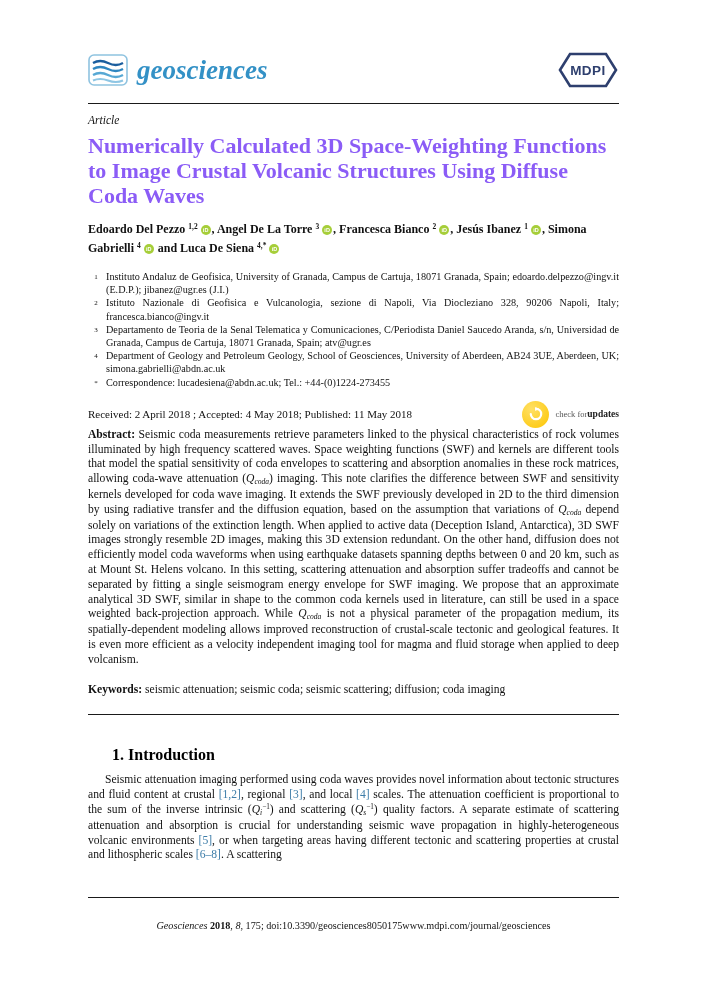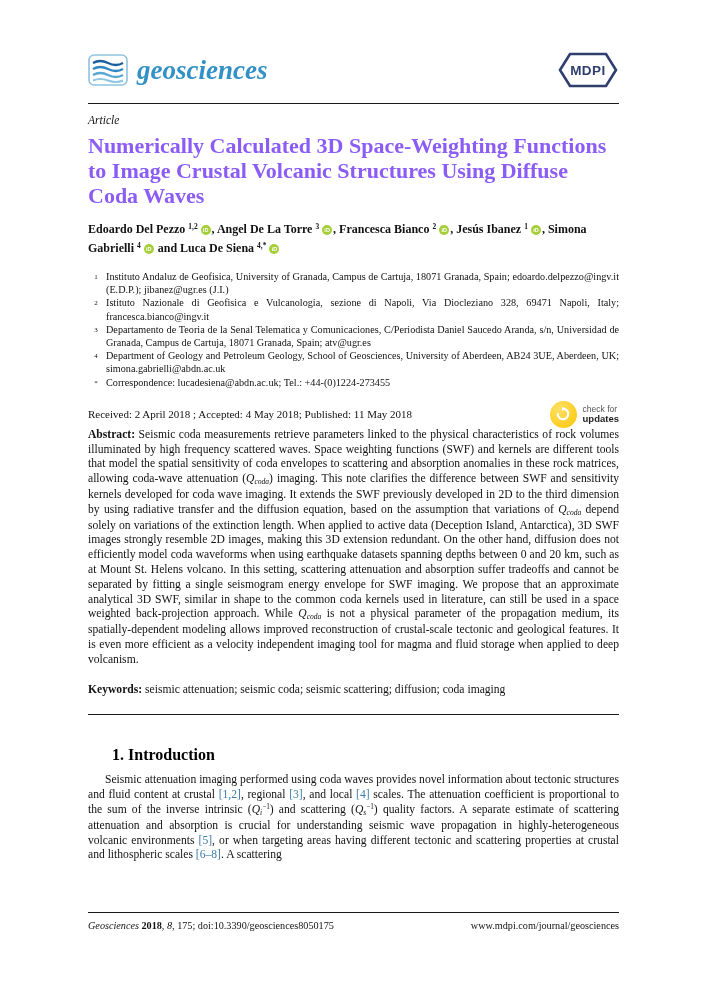--- a/index.html
+++ b/index.html
@@ -41,35 +41,35 @@
   .aff-text { flex: 1; text-align: justify; padding-left: 2px; }
 
   .dates-row { display: flex; justify-content: space-between; align-items: center; margin-top: 11px; }
   .dates { font-size: 11px; }
   .badge { display: flex; align-items: center; gap: 6px; cursor: pointer; }
   .badge-circle {
     width: 27px; height: 27px; border-radius: 50%;
     background: radial-gradient(circle at 35% 30%, #ffe066, #fdc500);
     display: flex; align-items: center; justify-content: center;
   }
-  .badge-text { display: flex; flex-direction: column; line-height: 10.5px; font-family: Liberation Sans, sans-serif; }
+  .badge-text { display: flex; flex-direction: row; line-height: 10.5px; font-family: Liberation Serif, serif; }
   .badge-l1 { font-size: 8.5px; color: #555; }
   .badge-l2 { font-size: 9.5px; font-weight: 700; color: #222; }
 
   .para { font-size: 11.6px; line-height: 14.8px; text-align: justify; }
   .abstract { margin-top: 0; }
   .keywords { margin-top: 15px; font-size: 11.6px; line-height: 14.8px; text-align: justify; }
   .section-rule { border-bottom: 1px solid #1a1a1a; margin-top: 17px; }
   .section-heading { font-size: 16px; font-weight: 700; margin-top: 31px; color: #000; margin-left: 24px; }
   .indent { text-indent: 17px; margin-top: 9px; }
 
   .footer {
     position: absolute; left: 88px; right: 88px; bottom: 25px;
-    border-top: 1px solid #1a1a1a; padding-top: 7px;
-    display: flex; justify-content: space-between; font-size: 10.2px; margin-top: 16px;
+    border-top: 1px solid #1a1a1a; padding-top: 22px;
+    display: flex; justify-content: center; font-size: 10.2px; margin-top: 16px;
   }
 </style>
 </head>
 <body>
 
 <div class="page">
   <div class="content">
 
     <div class="header">
       <div class="logo-group">
@@ -94,21 +94,21 @@
 
     <p class="authors"><span>Edoardo Del Pezzo </span><span class="sup">1,2</span><span class="orcid">iD</span><span>, Angel De La Torre </span><span class="sup">3</span><span class="orcid">iD</span><span>, Francesca Bianco </span><span class="sup">2</span><span class="orcid">iD</span><span>, Jesús Ibanez </span><span class="sup">1</span><span class="orcid">iD</span><span>, Simona Gabrielli </span><span class="sup">4</span><span class="orcid">iD</span><span> and Luca De Siena </span><span class="sup">4,*</span><span class="orcid">iD</span></p>
 
     <div class="affs">
         <div class="aff-row">
           <span class="aff-num">1</span>
           <span class="aff-text">Instituto Andaluz de Geofisica, University of Granada, Campus de Cartuja, 18071 Granada, Spain; edoardo.delpezzo@ingv.it (E.D.P.); jibanez@ugr.es (J.I.)</span>
         </div>
         <div class="aff-row">
           <span class="aff-num">2</span>
-          <span class="aff-text">Istituto Nazionale di Geofisica e Vulcanologia, sezione di Napoli, Via Diocleziano 328, 69471 Napoli, Italy; francesca.bianco@ingv.it</span>
+          <span class="aff-text">Istituto Nazionale di Geofisica e Vulcanologia, sezione di Napoli, Via Diocleziano 328, 90206 Napoli, Italy; francesca.bianco@ingv.it</span>
         </div>
         <div class="aff-row">
           <span class="aff-num">3</span>
           <span class="aff-text">Departamento de Teoria de la Senal Telematica y Comunicaciones, C/Periodista Daniel Saucedo Aranda, s/n, Universidad de Granada, Campus de Cartuja, 18071 Granada, Spain; atv@ugr.es</span>
         </div>
         <div class="aff-row">
           <span class="aff-num">4</span>
           <span class="aff-text">Department of Geology and Petroleum Geology, School of Geosciences, University of Aberdeen, AB24 3UE, Aberdeen, UK; simona.gabrielli@abdn.ac.uk</span>
         </div>
         <div class="aff-row">

